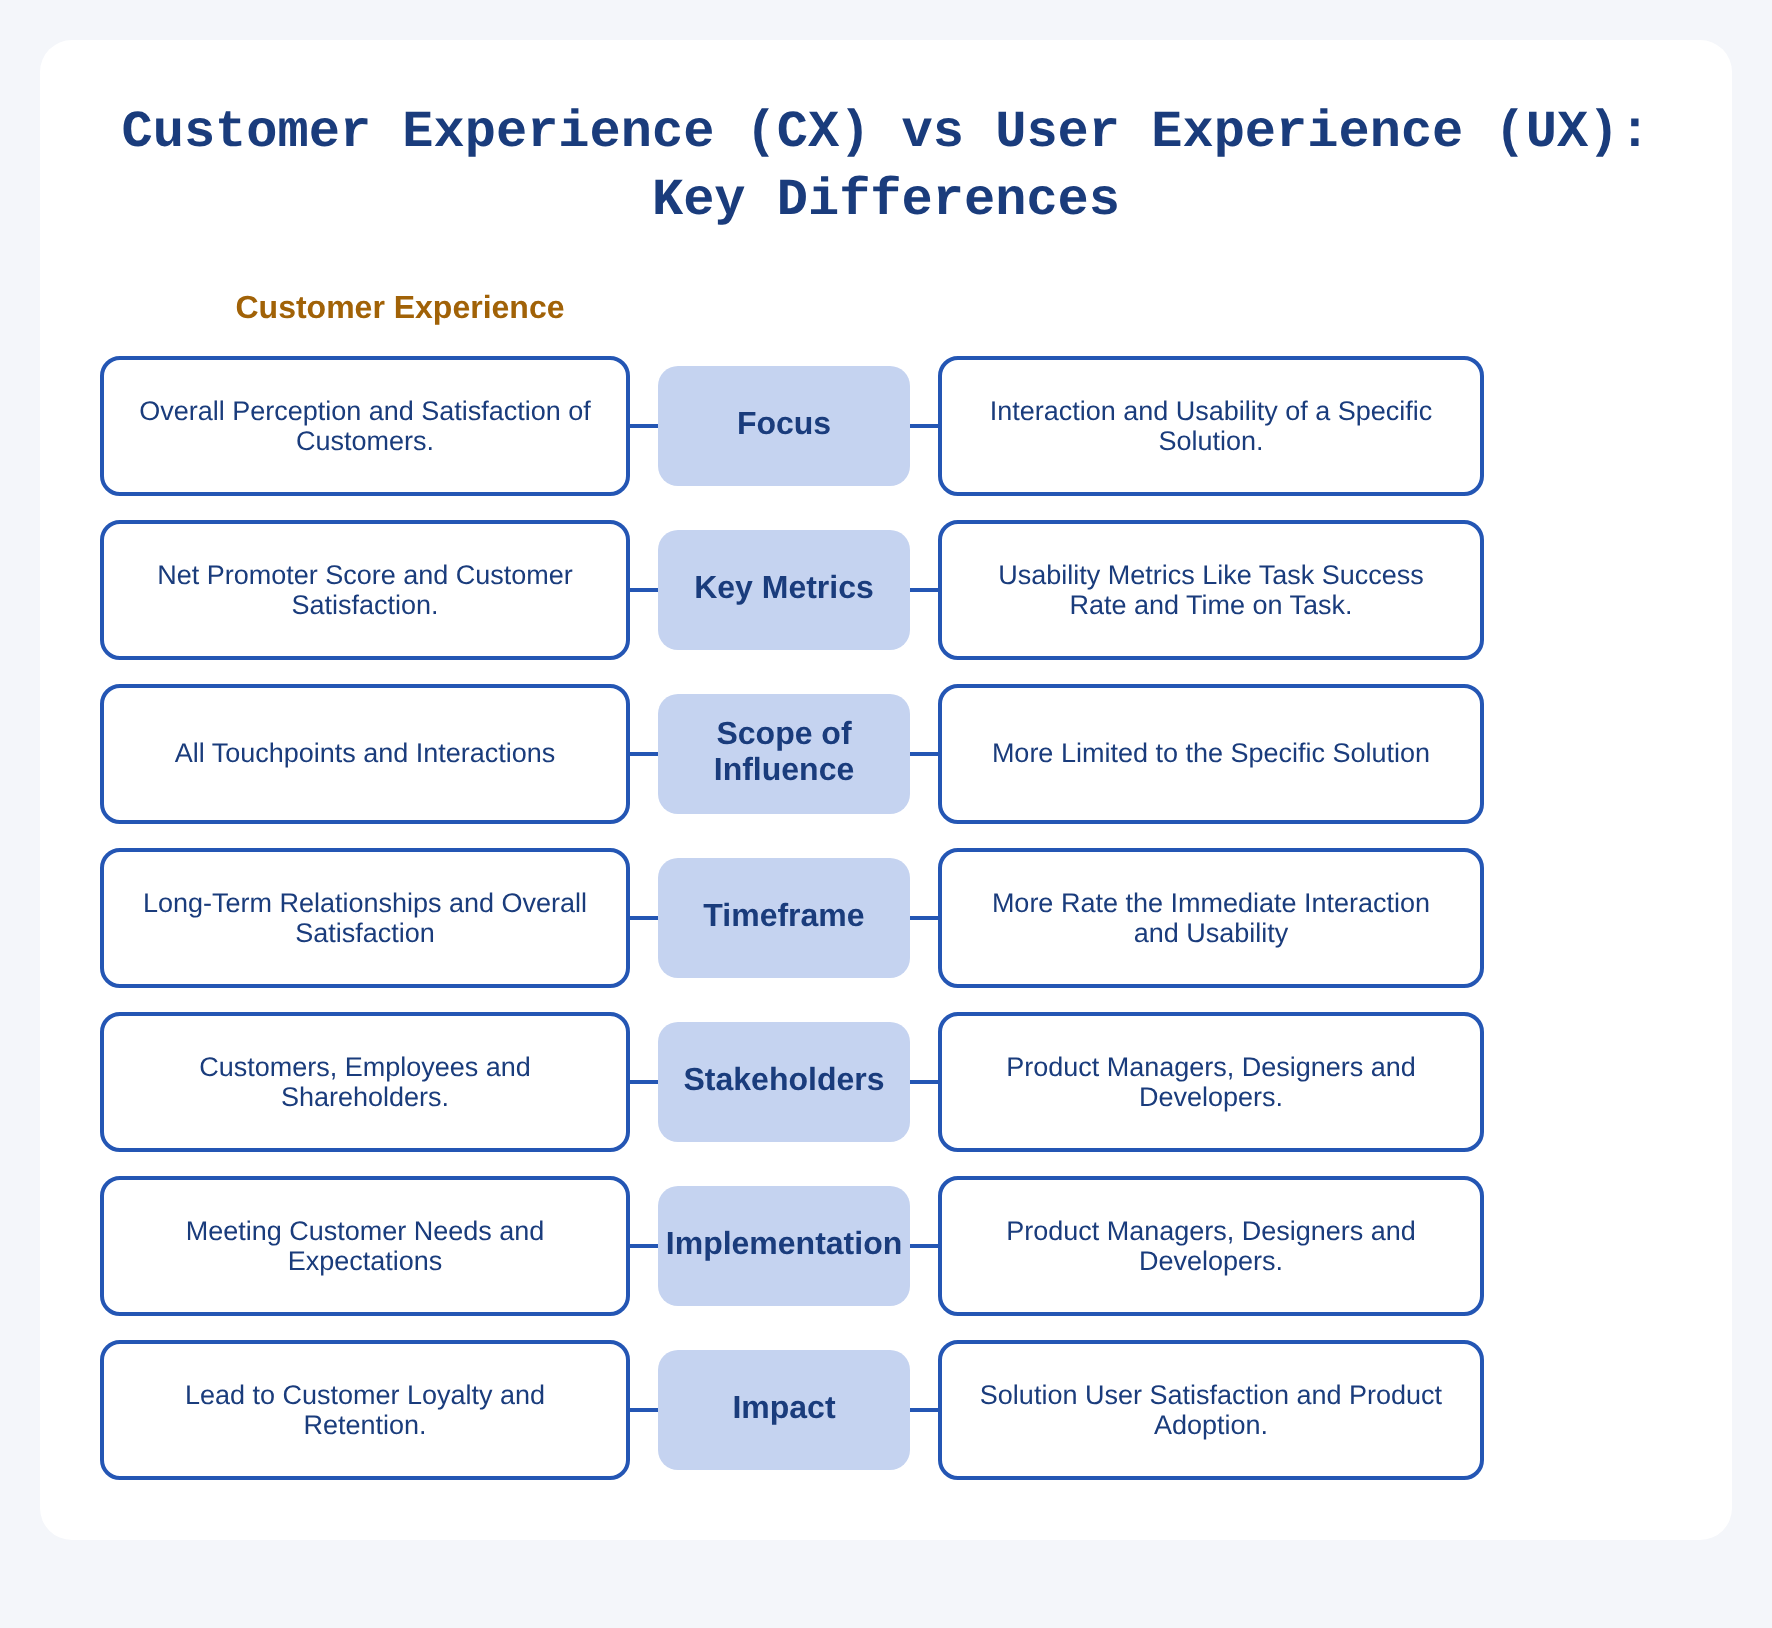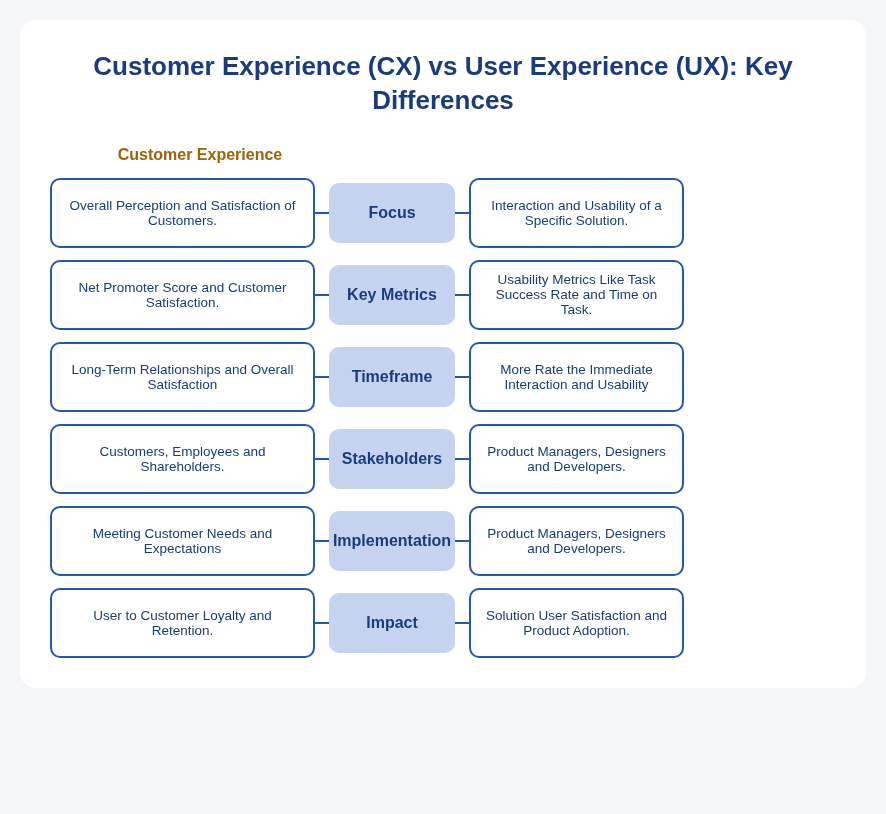--- a/index.html
+++ b/index.html
@@ -19,20 +19,21 @@
       border-radius: 16px;
       padding: 30px 30px 30px 30px;
     }
     .main-title {
       text-align: center;
       color: #1a3c7c;
       font-size: 26px;
       font-weight: 800;
       margin-bottom: 28px;
       line-height: 1.3;
+      font-family: Liberation Mono, monospace;
     }
     .col-headers {
       display: flex;
       justify-content: space-between;
       margin-bottom: 14px;
       padding: 0 10px;
     }
     .col-header {
       font-size: 16px;
       font-weight: 700;
@@ -86,21 +87,21 @@
       align-items: center;
       justify-content: center;
       text-align: center;
       font-size: 16px;
       font-weight: 700;
       color: #1a3c7c;
       flex-shrink: 0;
       padding: 8px 6px;
     }
     .ux-box {
-      width: 215px;
+      width: 273px;
       min-height: 70px;
       border: 2px solid #2456b4;
       border-radius: 10px;
       display: flex;
       align-items: center;
       justify-content: center;
       text-align: center;
       padding: 10px 14px;
       font-size: 13.5px;
       color: #1a3c7c;
@@ -142,20 +143,31 @@
     <div class="connector">
           <div class="line"></div>
         </div>
     <div class="center-label">Key Metrics</div>
     <div class="arrow-right">
           <div class="line"></div>
         </div>
     <div class="ux-box">Usability Metrics Like Task Success Rate and Time on Task.</div>
   </div>
       <div class="row">
+    <div class="cx-box">All Touchpoints and Interactions</div>
+    <div class="connector">
+          <div class="line"></div>
+        </div>
+    <div class="center-label">Scope of Influence</div>
+    <div class="arrow-right">
+          <div class="line"></div>
+        </div>
+    <div class="ux-box">More Limited to the Specific Solution</div>
+  </div>
+      <div class="row">
     <div class="cx-box">Long-Term Relationships and Overall Satisfaction</div>
     <div class="connector">
           <div class="line"></div>
         </div>
     <div class="center-label">Timeframe</div>
     <div class="arrow-right">
           <div class="line"></div>
         </div>
     <div class="ux-box">More Rate the Immediate Interaction and Usability</div>
   </div>
@@ -175,21 +187,21 @@
     <div class="connector">
           <div class="line"></div>
         </div>
     <div class="center-label">Implementation</div>
     <div class="arrow-right">
           <div class="line"></div>
         </div>
     <div class="ux-box">Product Managers, Designers and Developers.</div>
   </div>
       <div class="row">
-    <div class="cx-box">User to Customer Loyalty and Retention.</div>
+    <div class="cx-box">Lead to Customer Loyalty and Retention.</div>
     <div class="connector">
           <div class="line"></div>
         </div>
     <div class="center-label">Impact</div>
     <div class="arrow-right">
           <div class="line"></div>
         </div>
     <div class="ux-box">Solution User Satisfaction and Product Adoption.</div>
   </div>
     </div>

